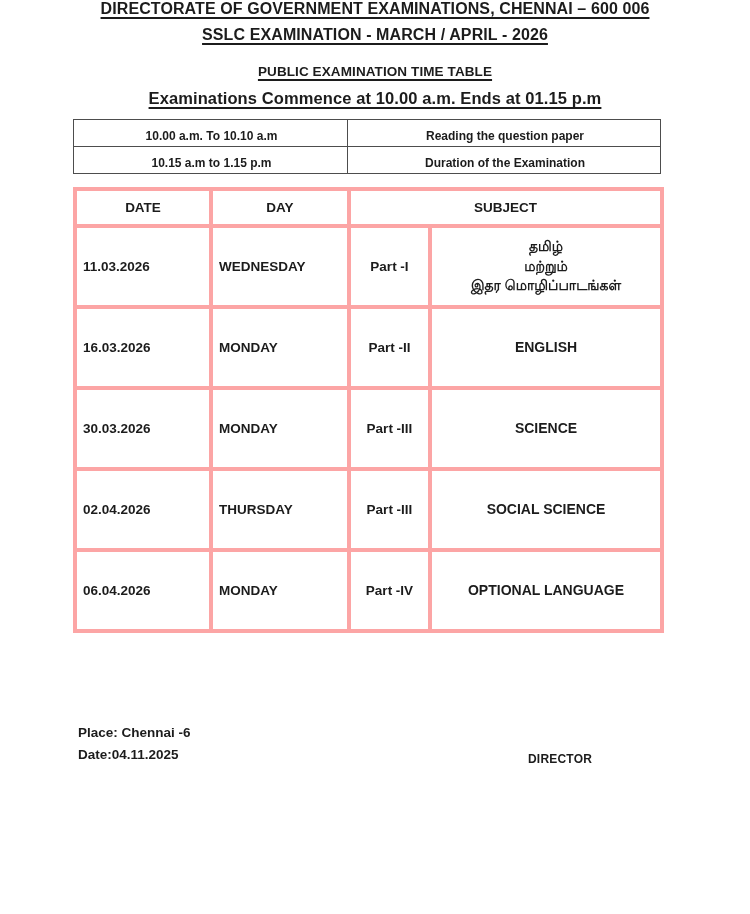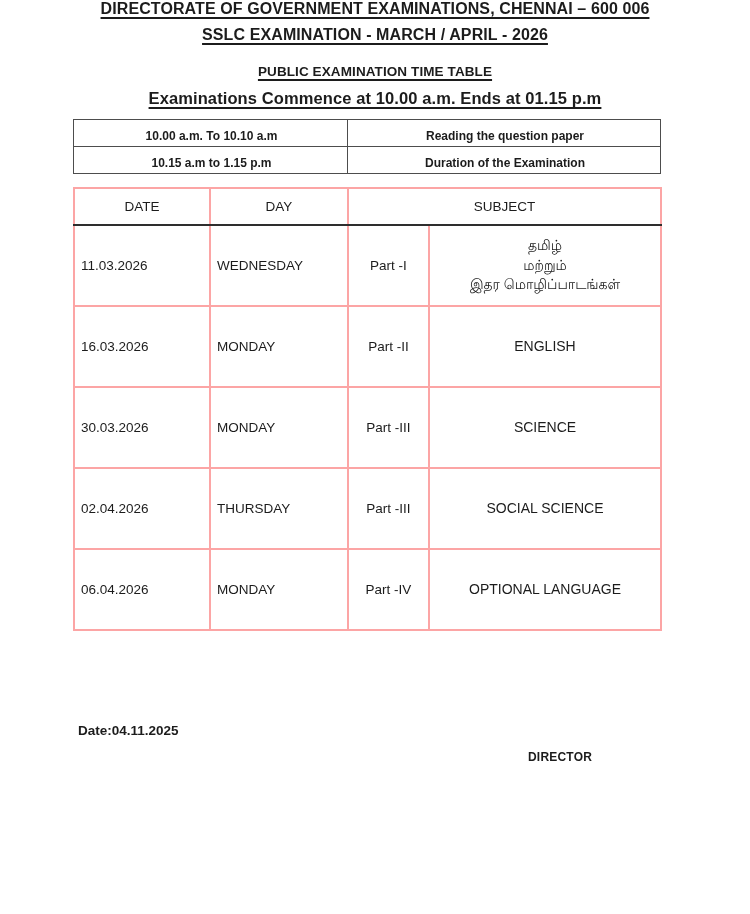--- a/index.html
+++ b/index.html
@@ -47,22 +47,22 @@
     height: 27px;
     padding: 2px 4px 3px 6px;
     text-align: center;
   }
   .schedule .col-time { width: 274px; }
   .schedule .col-activity { width: 313px; }
 
   
   .timetable { width: 587px; margin-top: 13px; }
   .timetable th, .timetable td {
-    border: 2px solid #fca5a5;
-    font-weight: normal;
+    border: 4px solid #fca5a5;
+    font-weight: bold;
     box-sizing: border-box;
   }
   .timetable th {
     height: 37px;
     font-size: 13.5px;
     text-align: center;
     border-bottom: 2.5px solid #2e2e2e;
   }
   .timetable td { height: 81px; }
   .col-date { width: 136px; }
@@ -169,17 +169,18 @@
       <tr>
         <td class="date-cell">06.04.2026</td>
         <td class="day-cell">MONDAY</td>
         <td class="part-cell">Part -IV</td>
         <td class="subject-cell">OPTIONAL LANGUAGE</td>
       </tr>
     </tbody>
   </table>
 
   <div class="footer">
+    <div>Place: Chennai -6</div>
     <div>Date:04.11.2025</div>
     <div class="director">DIRECTOR</div>
   </div>
 
 </div>
 
 </body></html>

